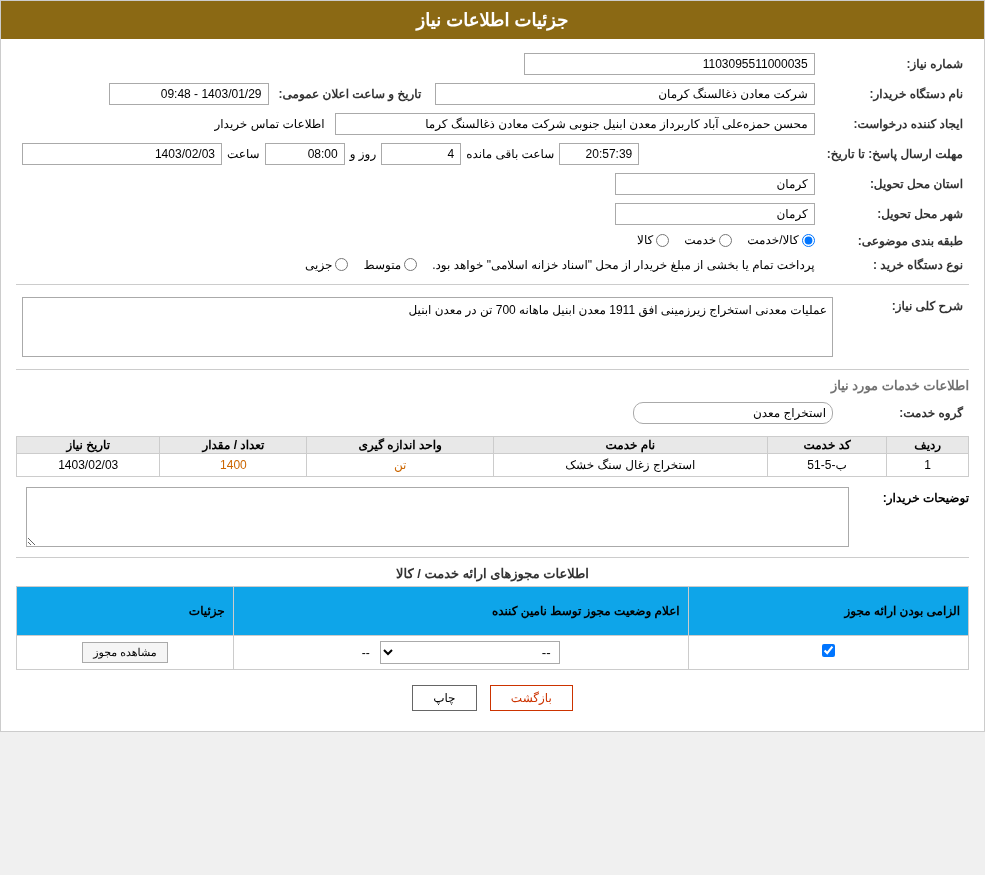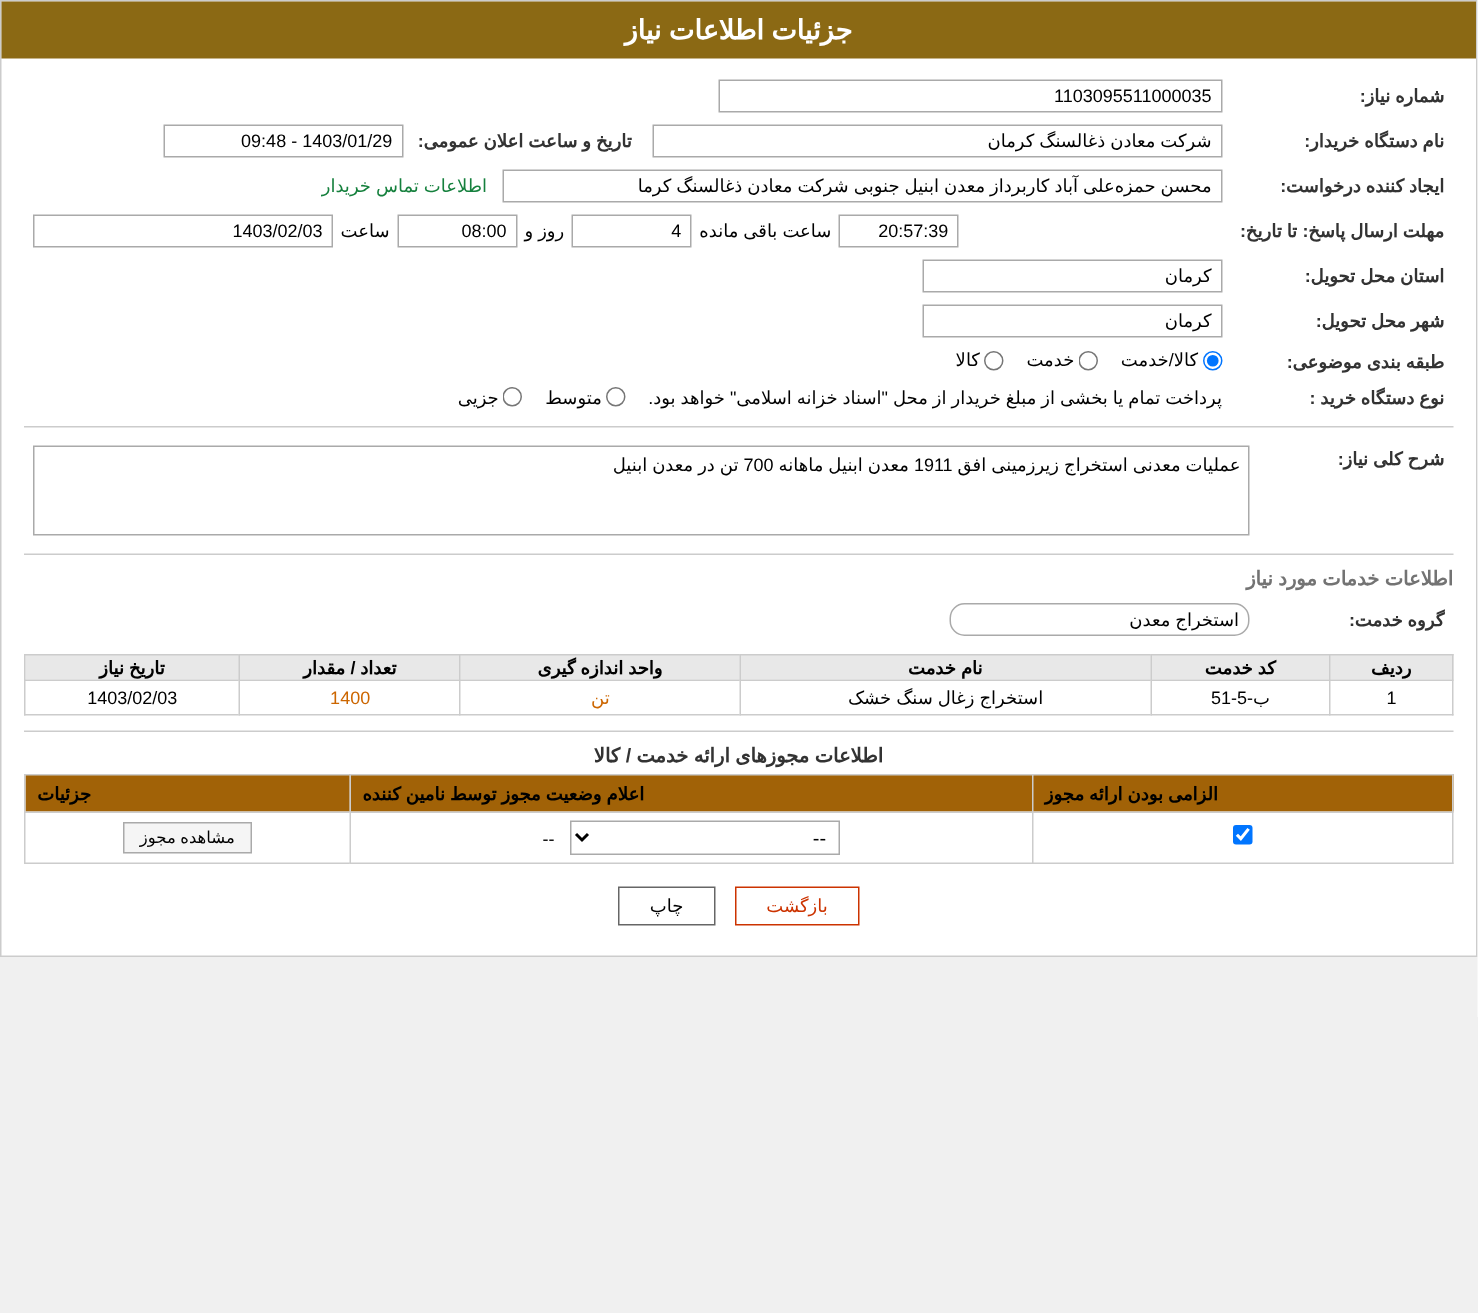--- a/index.html
+++ b/index.html
@@ -55,21 +55,21 @@
     .input-wide {
       width: 320px;
     }
     .input-medium {
       width: 200px;
     }
     .input-xsmall {
       width: 70px;
     }
     .blue-link {
-      color: #15803d;
+      color: #000000;
       cursor: pointer;
     }
     .section-divider {
       border: none;
       border-top: 1px solid #ccc;
       margin: 8px 0;
     }
     .section-title {
       font-size: 13px;
       font-weight: bold;
@@ -145,24 +145,24 @@
       margin: 10px 0 5px 0;
       border-top: 1px solid #ccc;
       padding-top: 8px;
     }
     .licenses-table {
       width: 100%;
       border-collapse: collapse;
       margin-top: 5px;
     }
     .licenses-table th {
-      background: #a16207;
+      background: #0ea5e9;
       border: 1px solid #ccc;
-      padding: 5px 8px;
-      text-align: left;
+      padding: 17px 8px;
+      text-align: right;
       font-weight: bold;
     }
     .licenses-table td {
       border: 1px solid #ccc;
       padding: 5px 8px;
       text-align: center;
       vertical-align: middle;
     }
     .view-btn {
       border: 1px solid #aaa;
@@ -217,21 +217,21 @@
     <span>جزئیات اطلاعات نیاز</span>
   </div>
 
   <div class="main-content">
 
     <table class="info-grid">
       <tbody>
           <tr>
         <td class="label-cell">شماره نیاز:</td>
         <td class="value-cell">
-          <span class="input-box input-wide" style="width:336px; display:inline-block;">1103095511000035</span>
+          <span class="input-box input-wide" style="width:291px; display:inline-block;">1103095511000035</span>
         </td>
       </tr>
       <tr>
         <td class="label-cell">نام دستگاه خریدار:</td>
         <td class="value-cell">
           <span class="input-box" style="width:380px; display:inline-block;">شرکت معادن ذغالسنگ کرمان</span>
           &nbsp;&nbsp;
           <span class="label-cell">تاریخ و ساعت اعلان عمومی:</span>
           &nbsp;
           <span class="input-box" style="width:160px; display:inline-block;">1403/01/29 - 09:48</span>
@@ -353,20 +353,24 @@
         <td>1</td>
         <td>ب-5-51</td>
         <td>استخراج زغال سنگ خشک</td>
         <td class="highlight-orange">تن</td>
         <td class="highlight-orange">1400</td>
         <td>1403/02/03</td>
       </tr>
         </tbody>
     </table>
 
+    <div class="notes-section">
+      <div class="notes-label">توضیحات خریدار:</div>
+      <textarea class="notes-textarea" style=""></textarea>
+    </div>
 
     <div class="licenses-header">اطلاعات مجوزهای ارائه خدمت / کالا</div>
 
     <table class="licenses-table">
       <thead>
         <tr>
           <th>الزامی بودن ارائه مجوز</th>
           <th>اعلام وضعیت مجوز توسط نامین کننده</th>
           <th>جزئیات</th>
         </tr>

